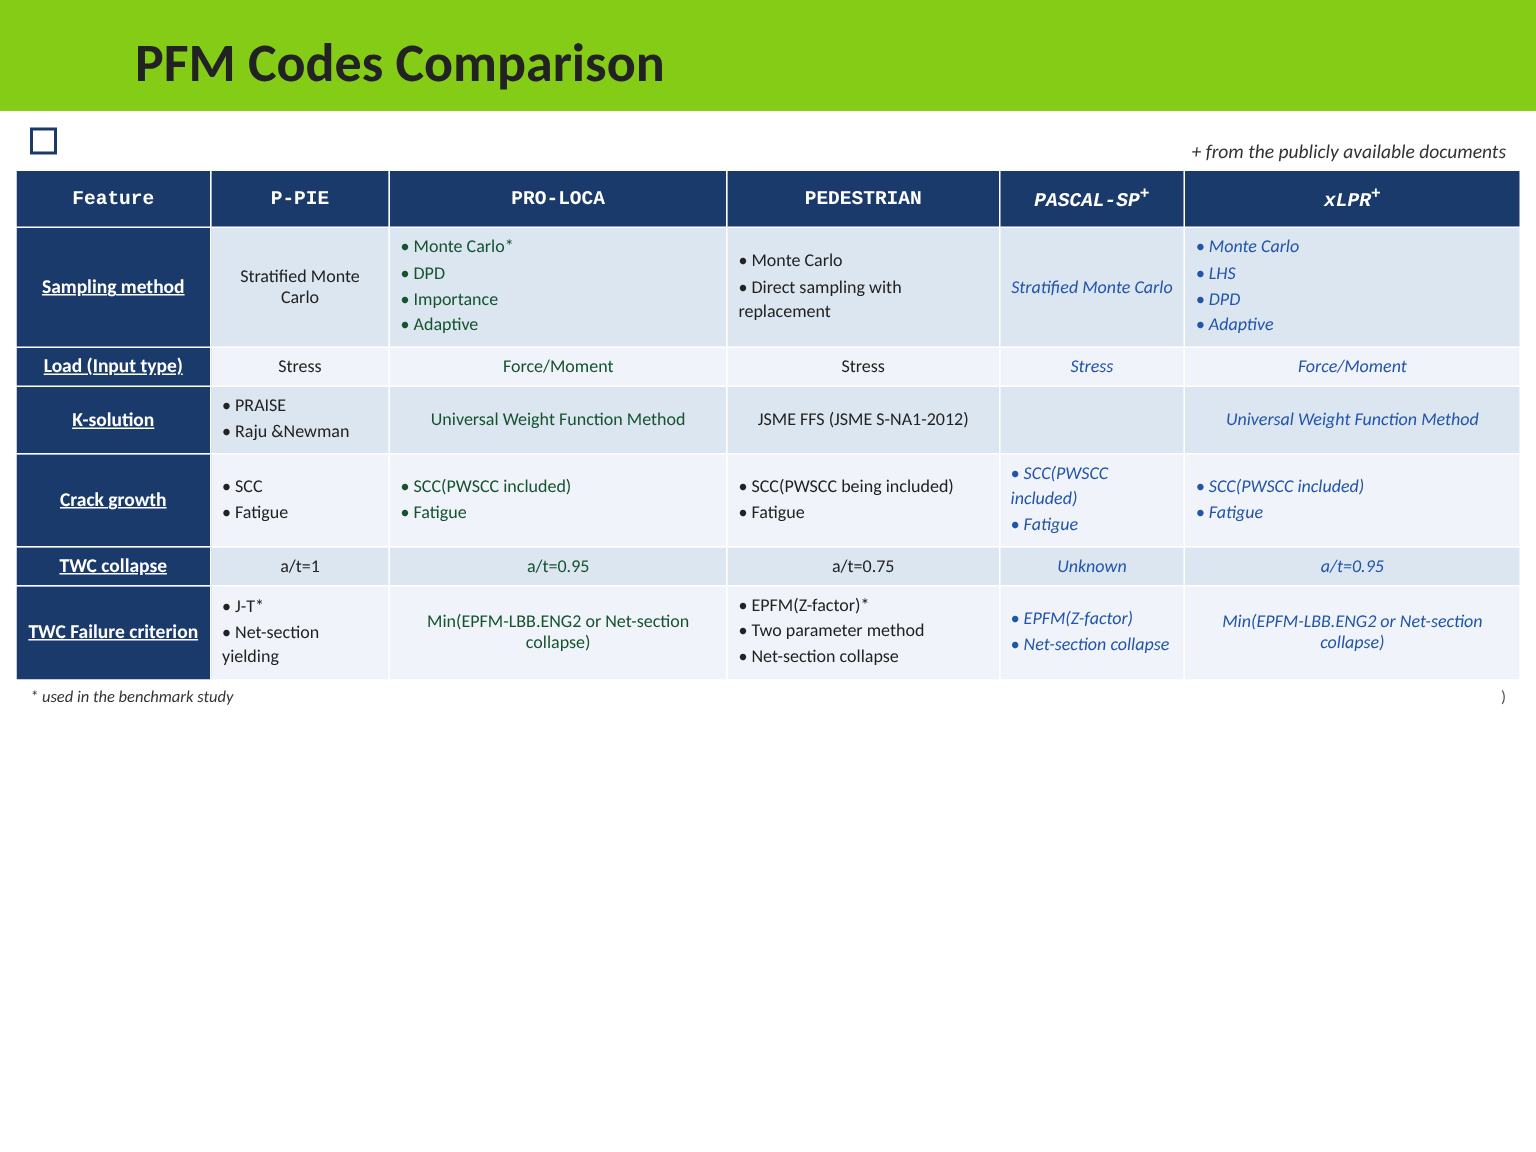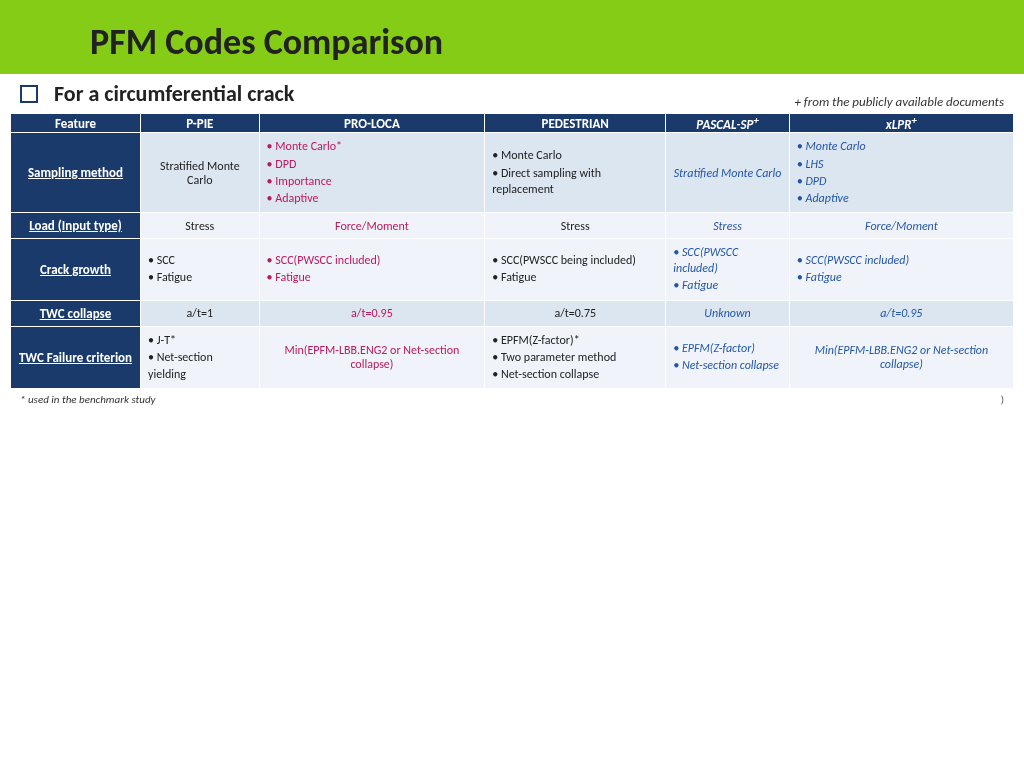--- a/index.html
+++ b/index.html
@@ -70,42 +70,43 @@
       padding: 5px 7px;
       vertical-align: middle;
       text-align: center;
     }
     
     thead th {
       background: #1a3a6b;
       color: #fff;
       font-weight: 700;
       font-size: 13px;
-      padding: 0 7px;
+      padding: 10px 7px;
+      font-family: Liberation Mono, monospace;
     }
     
     .col-feature {
       background: #1a3a6b;
       color: #fff;
       font-weight: 700;
       font-size: 13px;
       width: 130px;
       text-align: center;
       text-decoration: underline;
     }
     
     .col-ppie {
       background: #f0f4fa;
       color: #222;
       font-size: 12px;
     }
     
     .col-proloca {
       background: #f0f4fa;
-      color: #be185d;
+      color: #14532d;
       font-size: 12px;
     }
     
     .col-pedestrian {
       background: #f0f4fa;
       color: #222;
       font-size: 12px;
     }
     
     .col-pascal {
@@ -200,21 +201,20 @@
   <polygon points="0,0 70,0 0,70" fill="#c0392b"></polygon>
   <polygon points="0,0 40,0 0,40" fill="#2c3e7a"></polygon>
 </svg>
 
 <div class="header">
   <h1 class="header-title">PFM Codes Comparison</h1>
 </div>
 
 <div class="subtitle-row">
   <div class="subtitle-checkbox"></div>
-  <span class="subtitle-text">For a circumferential crack</span>
   <span class="subtitle-note">+ from the publicly available documents</span>
 </div>
 
 <div class="table-wrap">
   <table>
     <thead>
       <tr>
         <th>Feature</th>
         <th>P-PIE</th>
         <th>PRO-LOCA</th>
@@ -255,20 +255,33 @@
 
       <tr class="row-load">
         <td class="col-feature"><strong>Load (Input type)</strong></td>
         <td class="col-ppie">Stress</td>
         <td class="col-proloca">Force/Moment</td>
         <td class="col-pedestrian">Stress</td>
         <td class="col-pascal"><em>Stress</em></td>
         <td class="col-xlpr"><em>Force/Moment</em></td>
       </tr>
 
+      <tr class="row-ksolution">
+        <td class="col-feature"><strong>K-solution</strong></td>
+        <td class="col-ppie">
+          <ul class="cell-list">
+            <li>PRAISE</li>
+            <li>Raju &amp;Newman</li>
+          </ul>
+        </td>
+        <td class="col-proloca">Universal Weight Function Method</td>
+        <td class="col-pedestrian">JSME FFS (JSME S-NA1-2012)</td>
+        <td class="col-pascal"></td>
+        <td class="col-xlpr"><em>Universal Weight Function Method</em></td>
+      </tr>
 
       <tr class="row-crackgrowth">
         <td class="col-feature"><strong>Crack growth</strong></td>
         <td class="col-ppie">
           <ul class="cell-list">
             <li>SCC</li>
             <li>Fatigue</li>
           </ul>
         </td>
         <td class="col-proloca">

